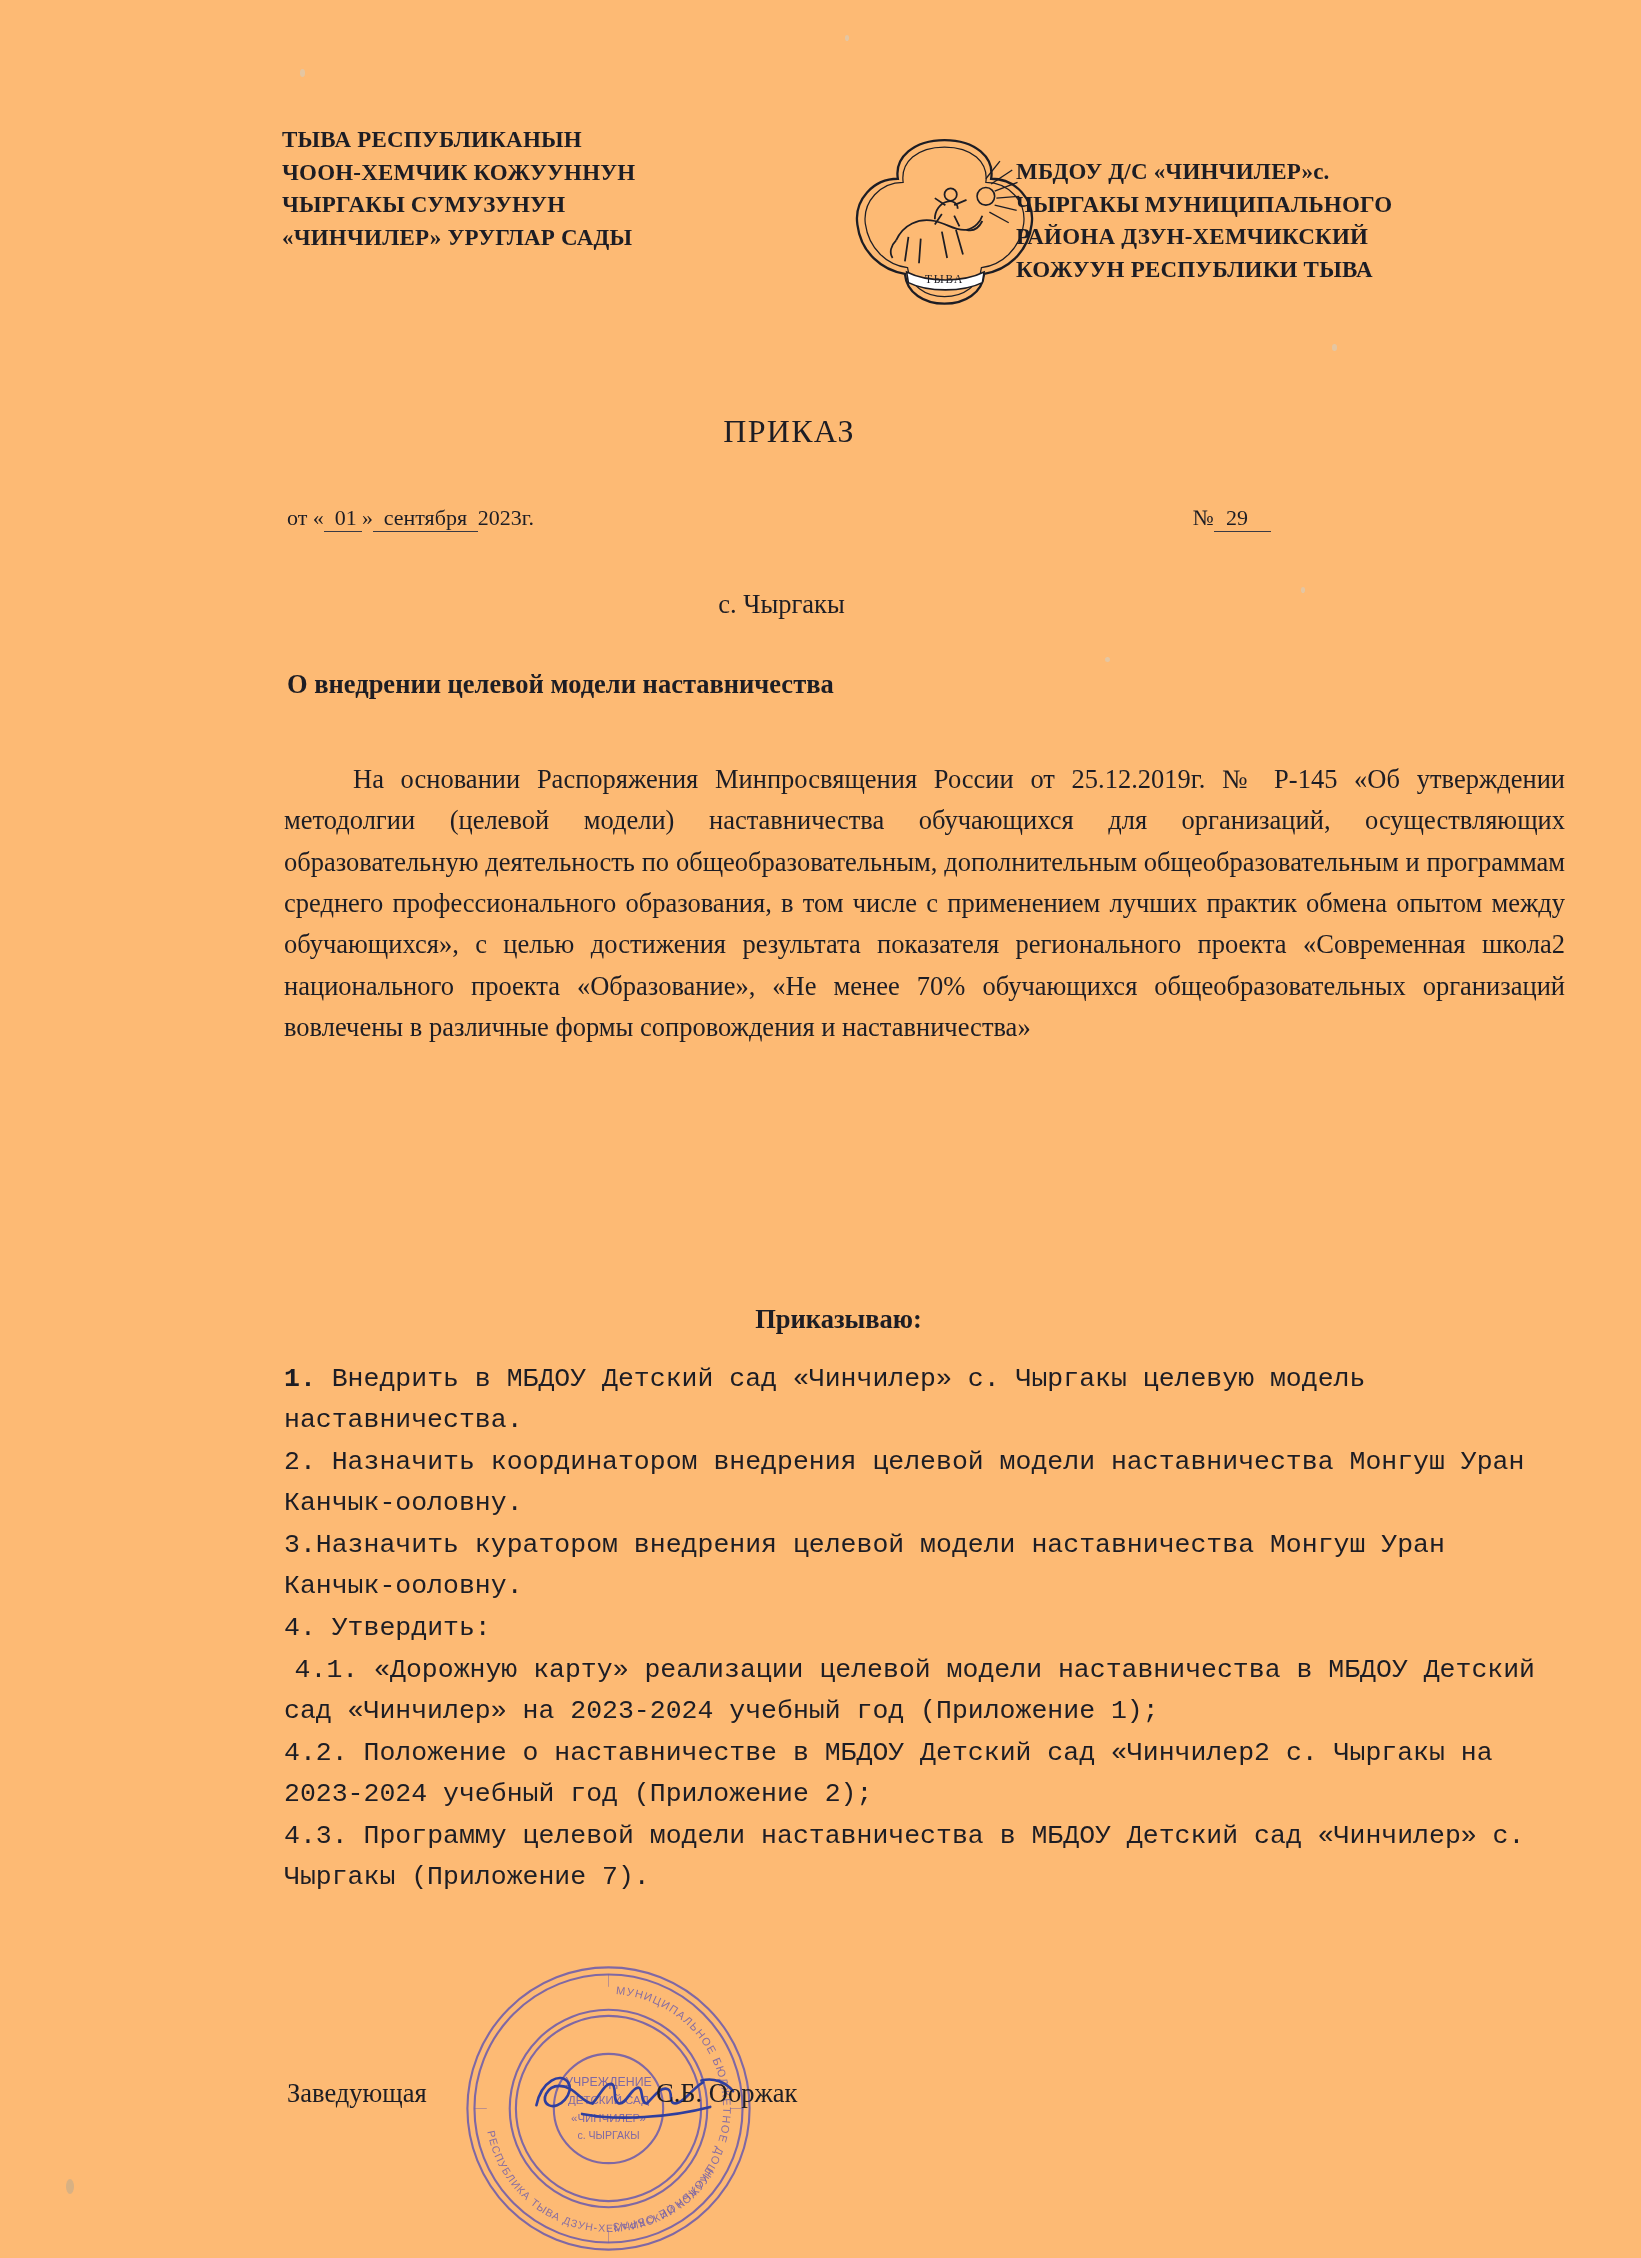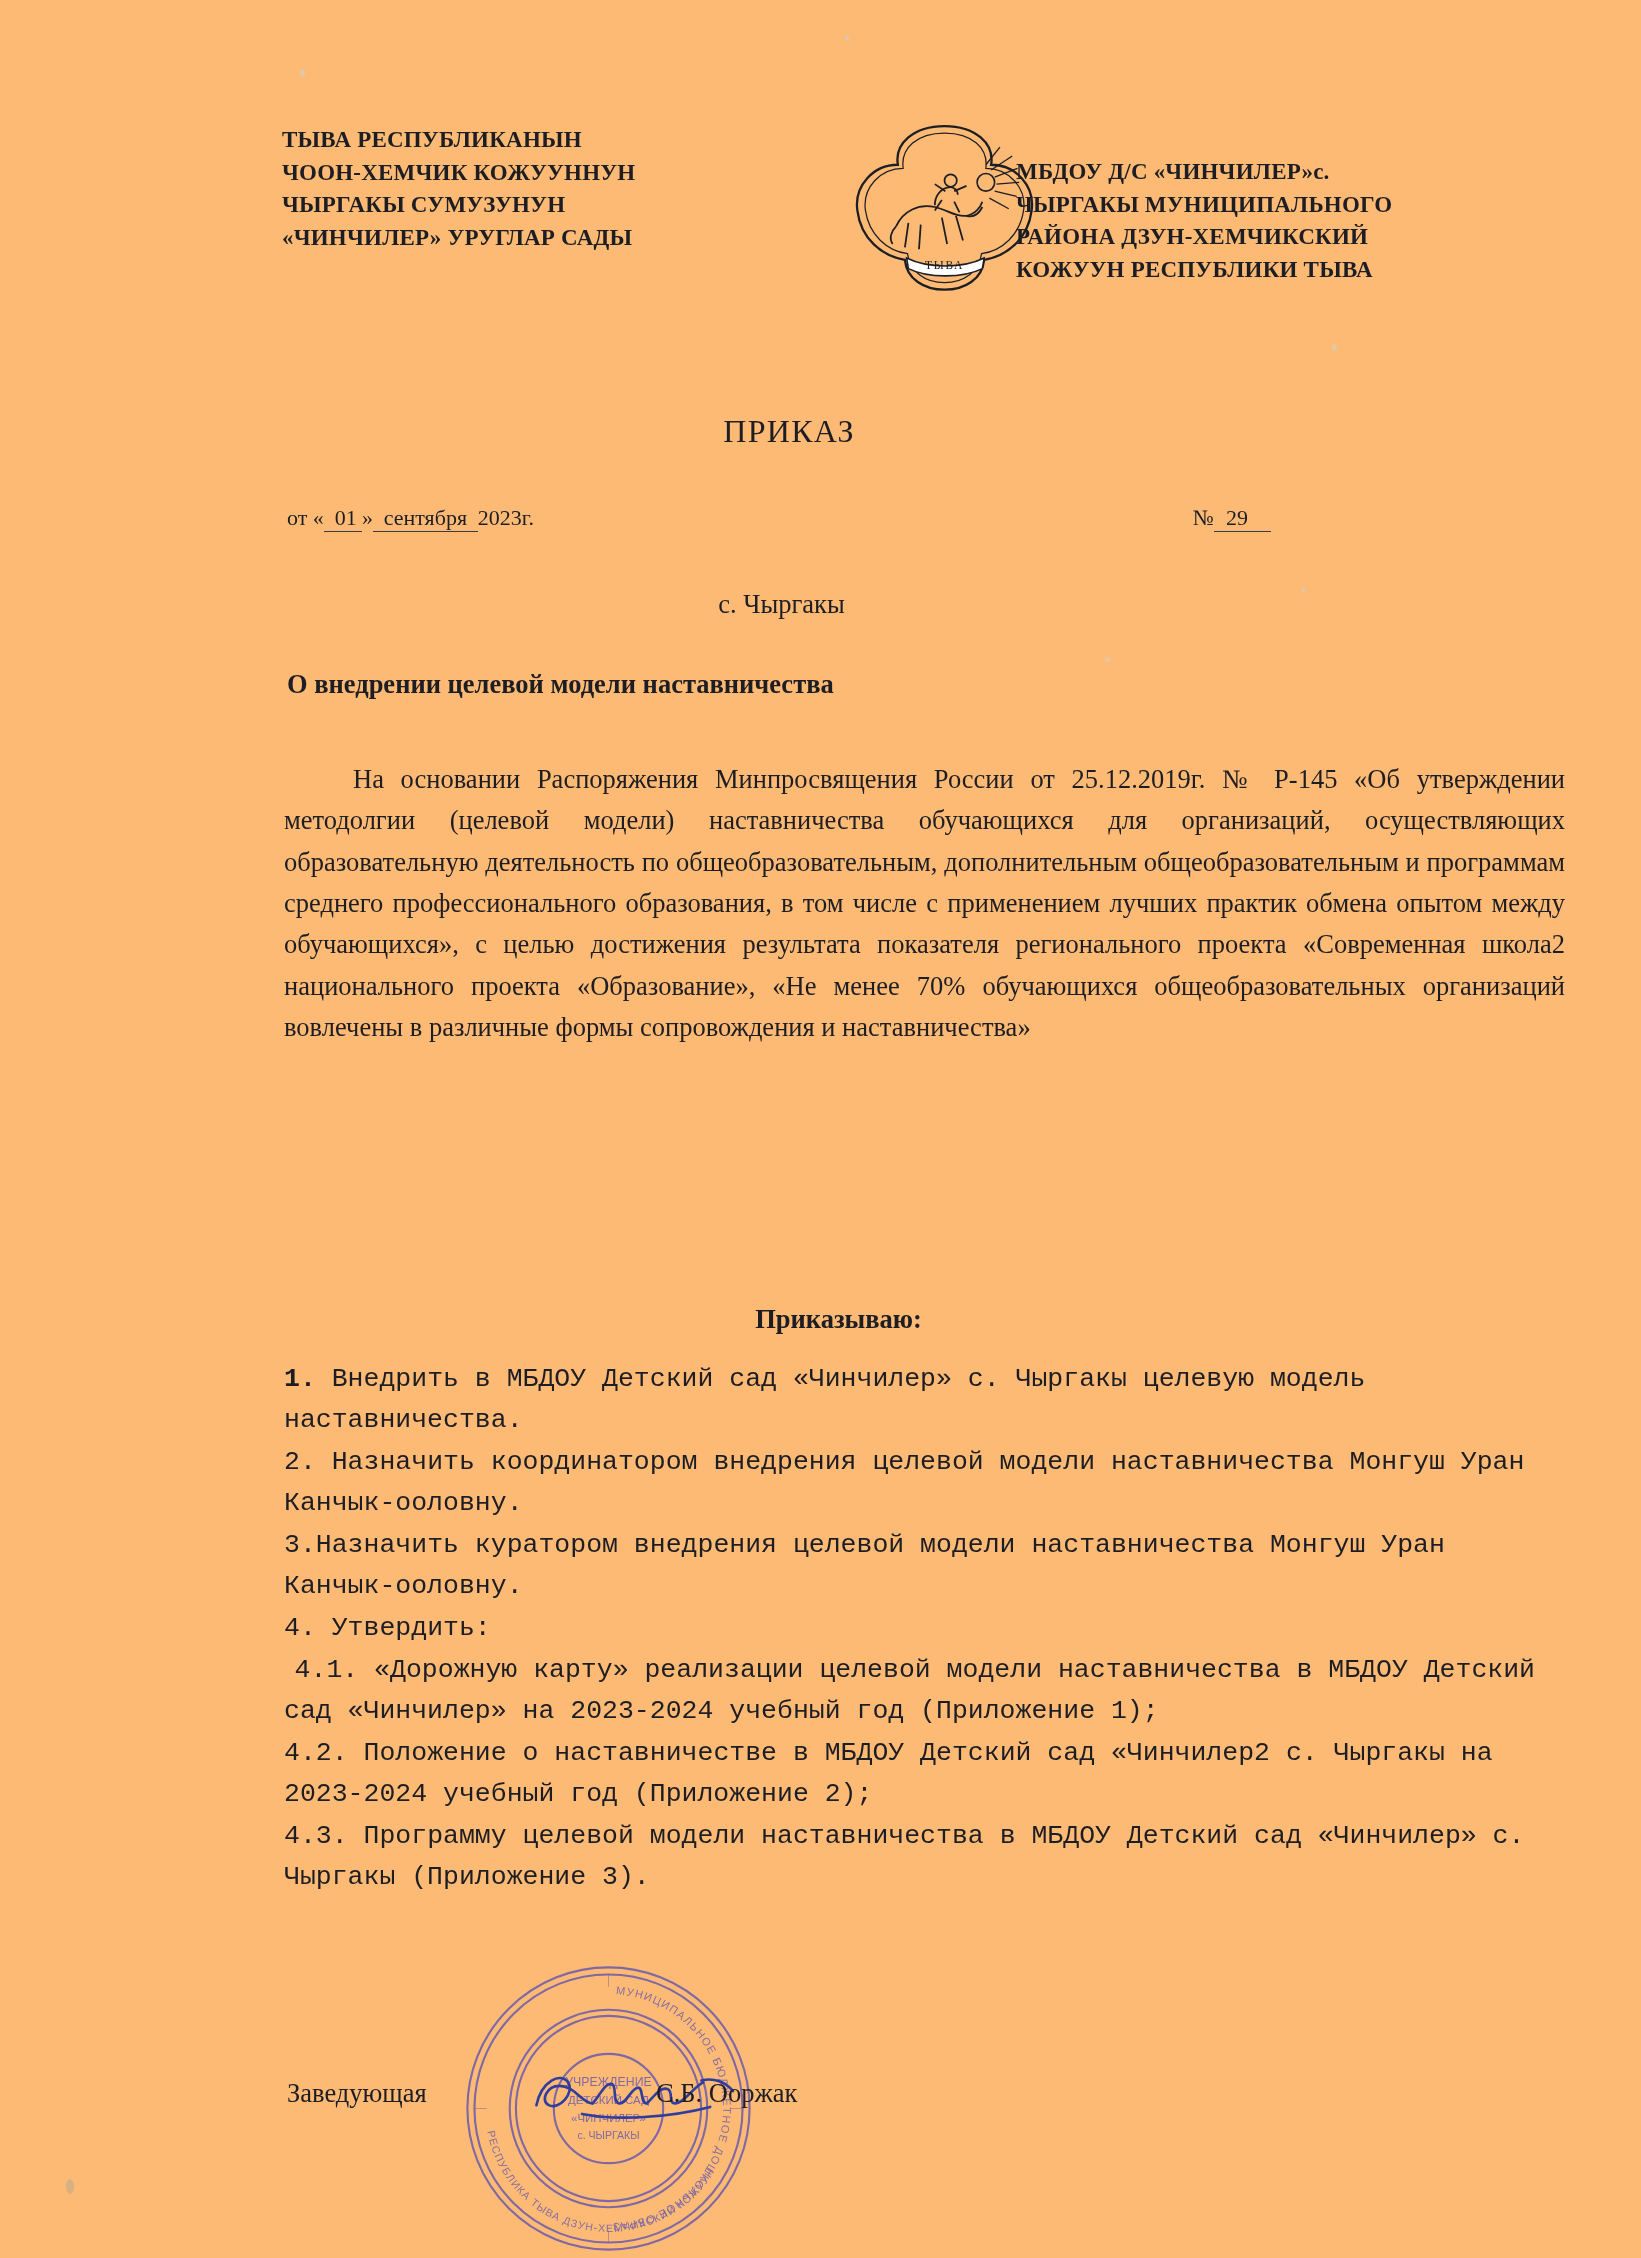--- a/index.html
+++ b/index.html
@@ -50,21 +50,21 @@
   }
   .hdr-left { width: 494px; }
   .hdr-right { width: 547px; margin-left: 26.5px; margin-top: 32px; }
   .hdr-right .line:nth-child(1),
   .hdr-right .line:nth-child(2),
   .hdr-right .line:nth-child(3) { white-space: nowrap; }
 
   
   .emblem {
     position: absolute;
-    top: 119px;
+    top: 133px;
     left: 843px;
     width: 203px;
     height: 176px;
   }
 
   
   .doc-title {
     position: absolute;
     top: 413px;
     left: 0;
@@ -275,21 +275,21 @@
     <span class="inner">Приказываю:</span>
   </div>
 
   <div class="items">
     <div class="it"><b>1.</b><span> Внедрить в МБДОУ Детский сад «Чинчилер»  с. Чыргакы целевую модель наставничества.</span></div>
     <div class="it"><span>2.</span><span>  Назначить координатором внедрения целевой модели наставничества Монгуш Уран Канчык-ооловну.</span></div>
     <div class="it"><span>3.</span><span>Назначить куратором внедрения целевой модели наставничества Монгуш Уран Канчык-ооловну.</span></div>
     <div class="it"><span>4.</span><span> Утвердить:</span></div>
     <div class="it indent"><span>4.1.</span><span> «Дорожную карту» реализации целевой модели наставничества в МБДОУ Детский сад «Чинчилер» на 2023-2024 учебный год (Приложение 1);</span></div>
     <div class="it"><span>4.2.</span><span> Положение о наставничестве в МБДОУ Детский сад «Чинчилер2 с. Чыргакы на 2023-2024 учебный год (Приложение 2);</span></div>
-    <div class="it"><span>4.3.</span><span> Программу целевой модели наставничества в МБДОУ Детский сад «Чинчилер» с. Чыргакы (Приложение 3).</span></div>
+    <div class="it"><span>4.3.</span><span> Программу целевой модели наставничества в МБДОУ Детский сад «Чинчилер» с. Чыргакы (Приложение 7).</span></div>
   </div>
 
   <div class="stamp">
     <svg viewBox="0 0 330 330" width="291" height="291" xmlns="http://www.w3.org/2000/svg">
       <g fill="none" stroke="#6a5aad" stroke-width="2.4" opacity=".85">
         <circle cx="165" cy="165" r="160"></circle>
         <circle cx="165" cy="165" r="152"></circle>
         <circle cx="165" cy="165" r="112"></circle>
         <circle cx="165" cy="165" r="105"></circle>
         <circle cx="165" cy="165" r="62"></circle>

